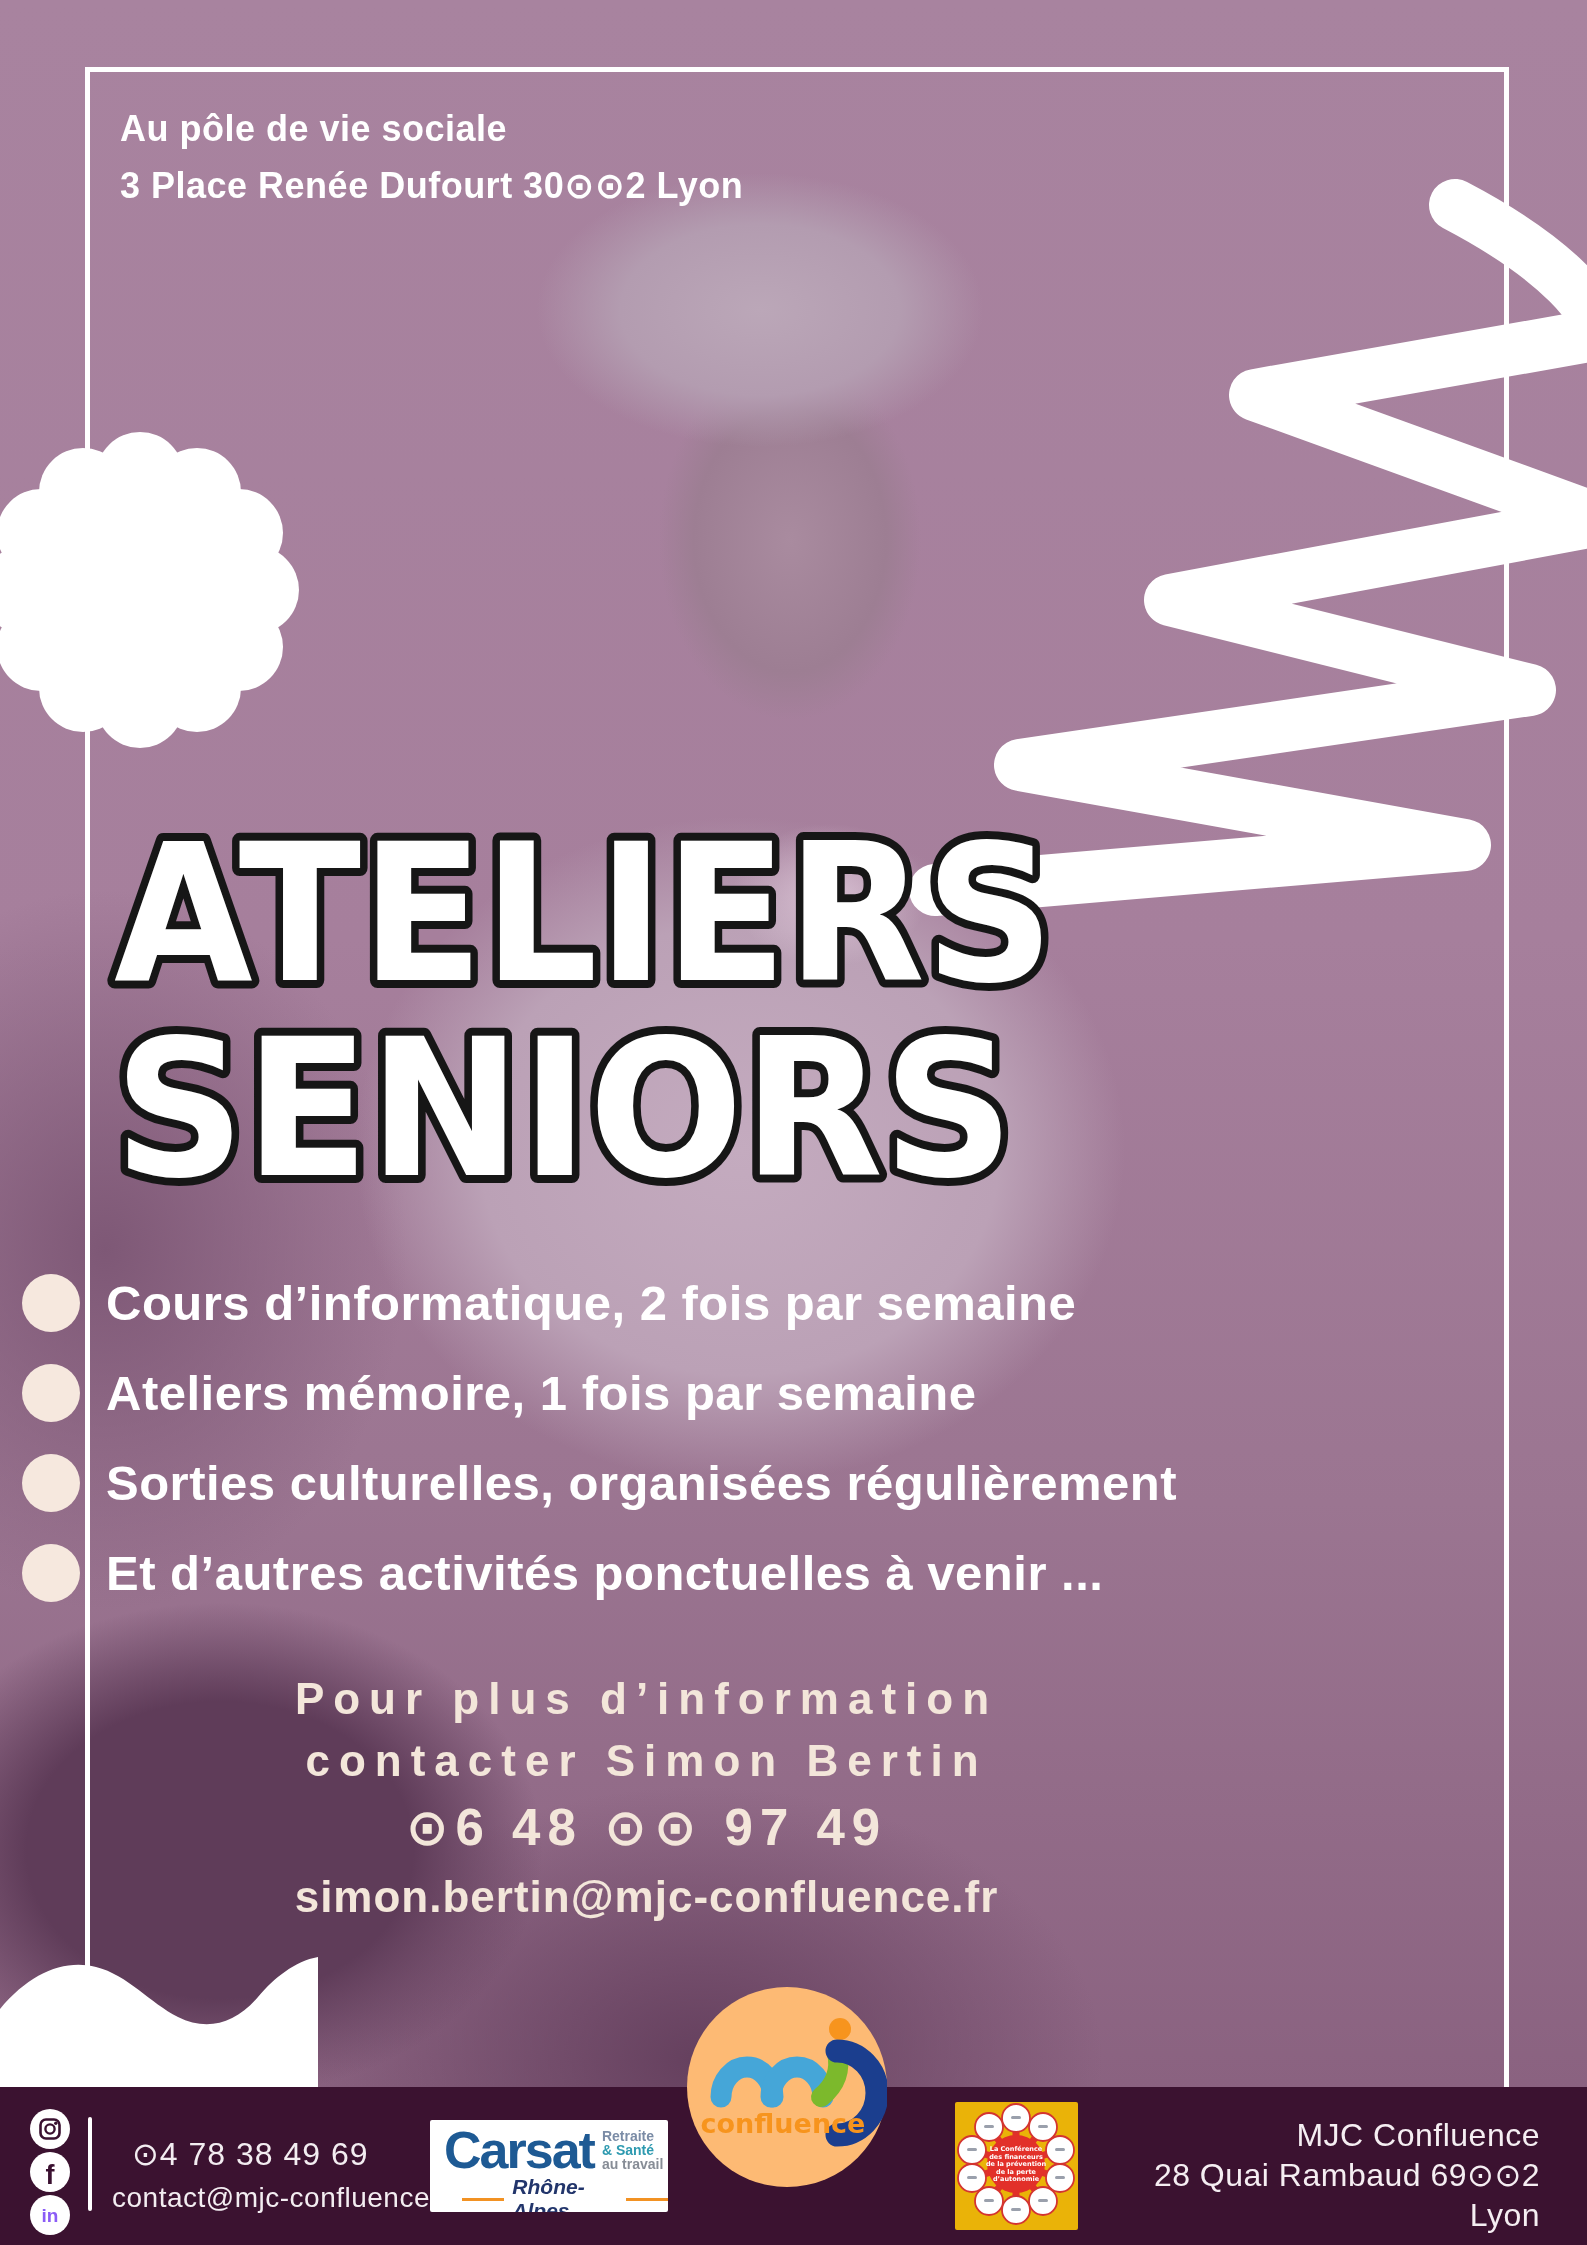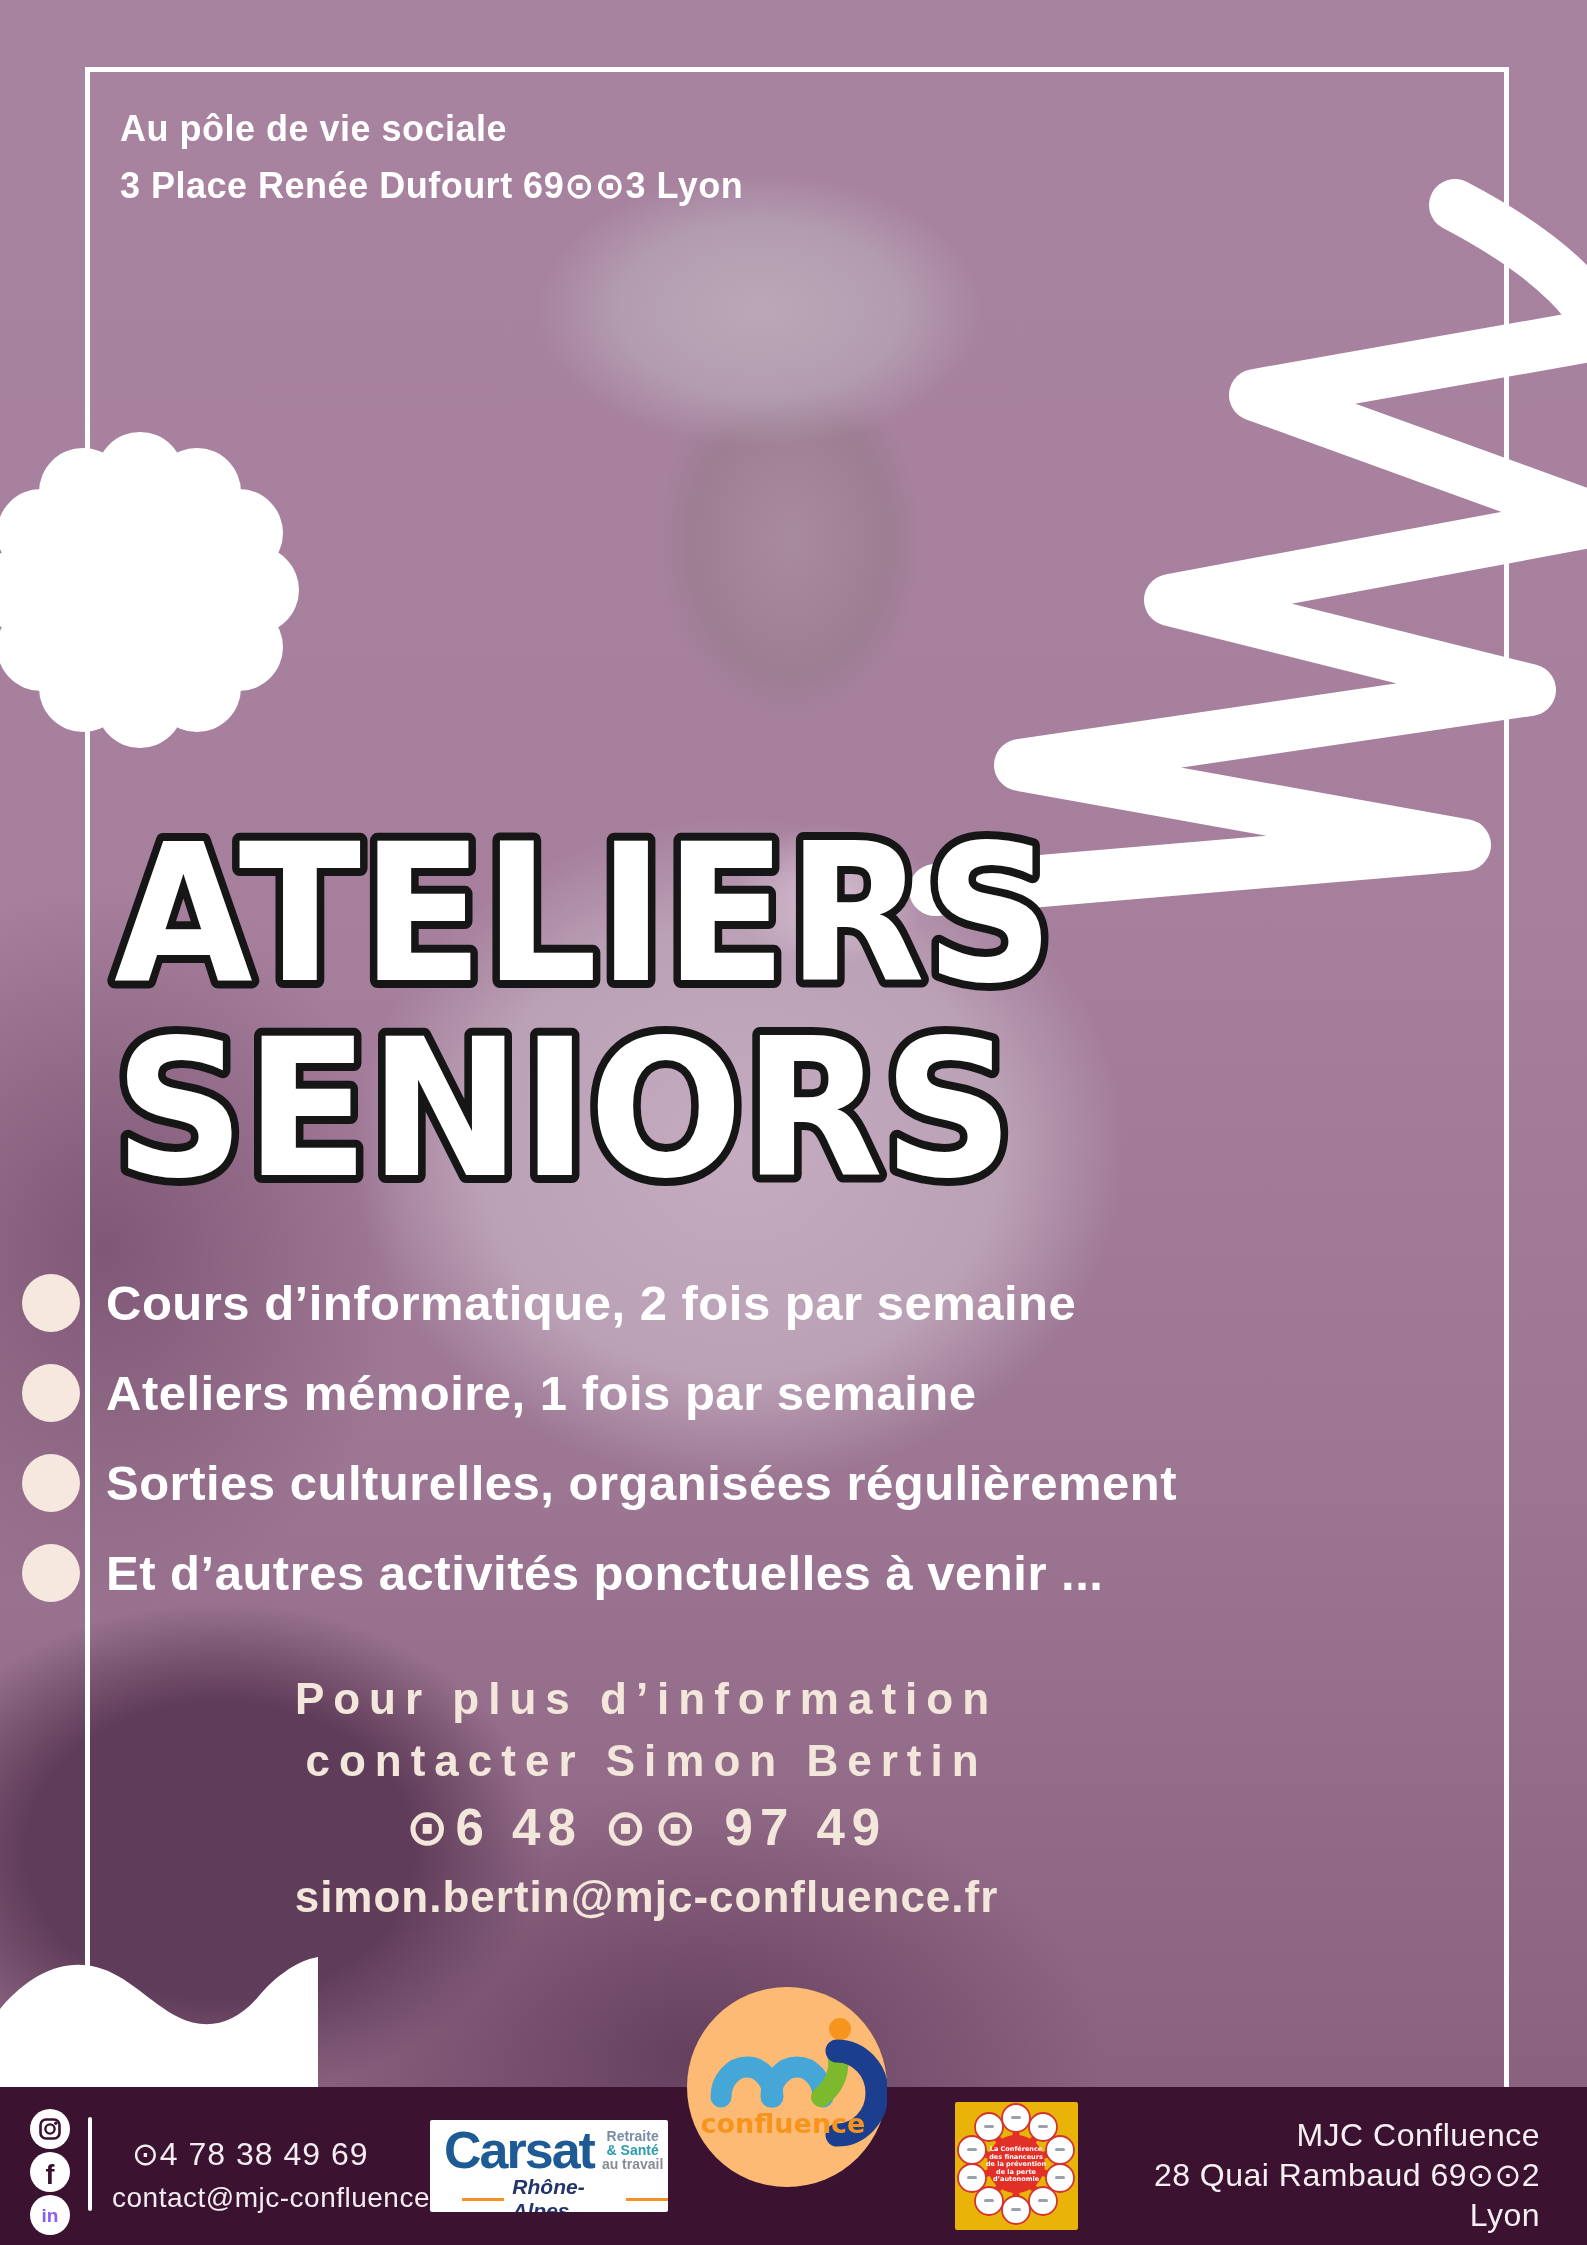--- a/index.html
+++ b/index.html
@@ -63,21 +63,21 @@
   .soc-in{color:#8b5cf6;font-weight:bold;font-size:19px;line-height:1;}
   #divider{position:absolute;left:88px;top:30px;width:4px;height:94px;background:#fff;border-radius:2px;}
   #footer-contact{position:absolute;left:112px;top:48px;color:#f3edf1;font-weight:300;}
   #footer-phone{font-size:32px;letter-spacing:1px;margin-left:20px;}
   #footer-email{font-size:28px;margin-top:9px;letter-spacing:.5px;}
   
   #carsat{
     position:absolute;left:430px;top:33px;width:238px;height:92px;background:#fff;border-radius:2px;
     overflow:hidden;
   }
-  #carsat-top{display:flex;align-items:flex-start;padding:6px 0 0 14px;text-align:center;}
+  #carsat-top{display:flex;align-items:flex-start;padding:6px 0 0 14px;}
   #carsat-name{color:#1e5a94;font-size:52px;font-weight:bold;line-height:48px;letter-spacing:-2px;}
   #carsat-tags{margin-left:8px;line-height:14px;padding-top:3px;}
   #carsat-tags div{font-size:14px;font-weight:600;}
   .tag1{color:#7b8ca6;} .tag2{color:#2e9ab0;} .tag3{color:#878d96;}
   #carsat-bottom{display:flex;align-items:center;justify-content:center;margin-top:1px;padding-left:32px;}
   .orange-line{width:52px;height:3px;background:#f29223;}
   #carsat-region{color:#22356b;font-size:21px;font-weight:bold;font-style:italic;margin:0 8px;}
   
   #mjc-circle{
     position:absolute;left:687px;top:-100px;width:200px;height:200px;border-radius:50%;background:#fdba74;
@@ -124,21 +124,21 @@
   <svg class="decor" style="left:860px;top:150px" width="727" height="800" viewBox="0 0 727 800">
     <path d="M595,55 C700,110 745,165 735,185 L395,245 L740,370 L310,450 L670,540 L160,615 L605,695 L75,740" fill="none" stroke="#ffffff" stroke-width="52" stroke-linecap="round" stroke-linejoin="round"></path>
   </svg>
 
   <svg class="decor" style="left:0;top:1945px" width="320" height="142" viewBox="0 0 320 142">
     <path d="M0,64 C30,28 64,14 96,22 C128,30 150,58 178,72 C206,86 234,80 258,52 C274,33 295,16 318,12 L318,142 L0,142 Z" fill="#ffffff"></path>
   </svg>
 
   <div id="header">
     <div>Au pôle de vie sociale</div>
-    <div>3 Place Renée Dufourt 69⊙⊙3 Lyon</div>
+    <div>3 Place Renée Dufourt 30⊙⊙2 Lyon</div>
   </div>
 
   <svg id="title-svg" width="1250" height="400" viewBox="0 0 1250 400">
     <text x="14" y="160" textLength="940" lengthAdjust="spacingAndGlyphs">ATELIERS</text>
     <text x="14" y="355" textLength="900" lengthAdjust="spacingAndGlyphs">SENIORS</text>
   </svg>
 
   <div id="bullets">
     <div class="bullet-row">
       <div class="bullet-dot"></div>

